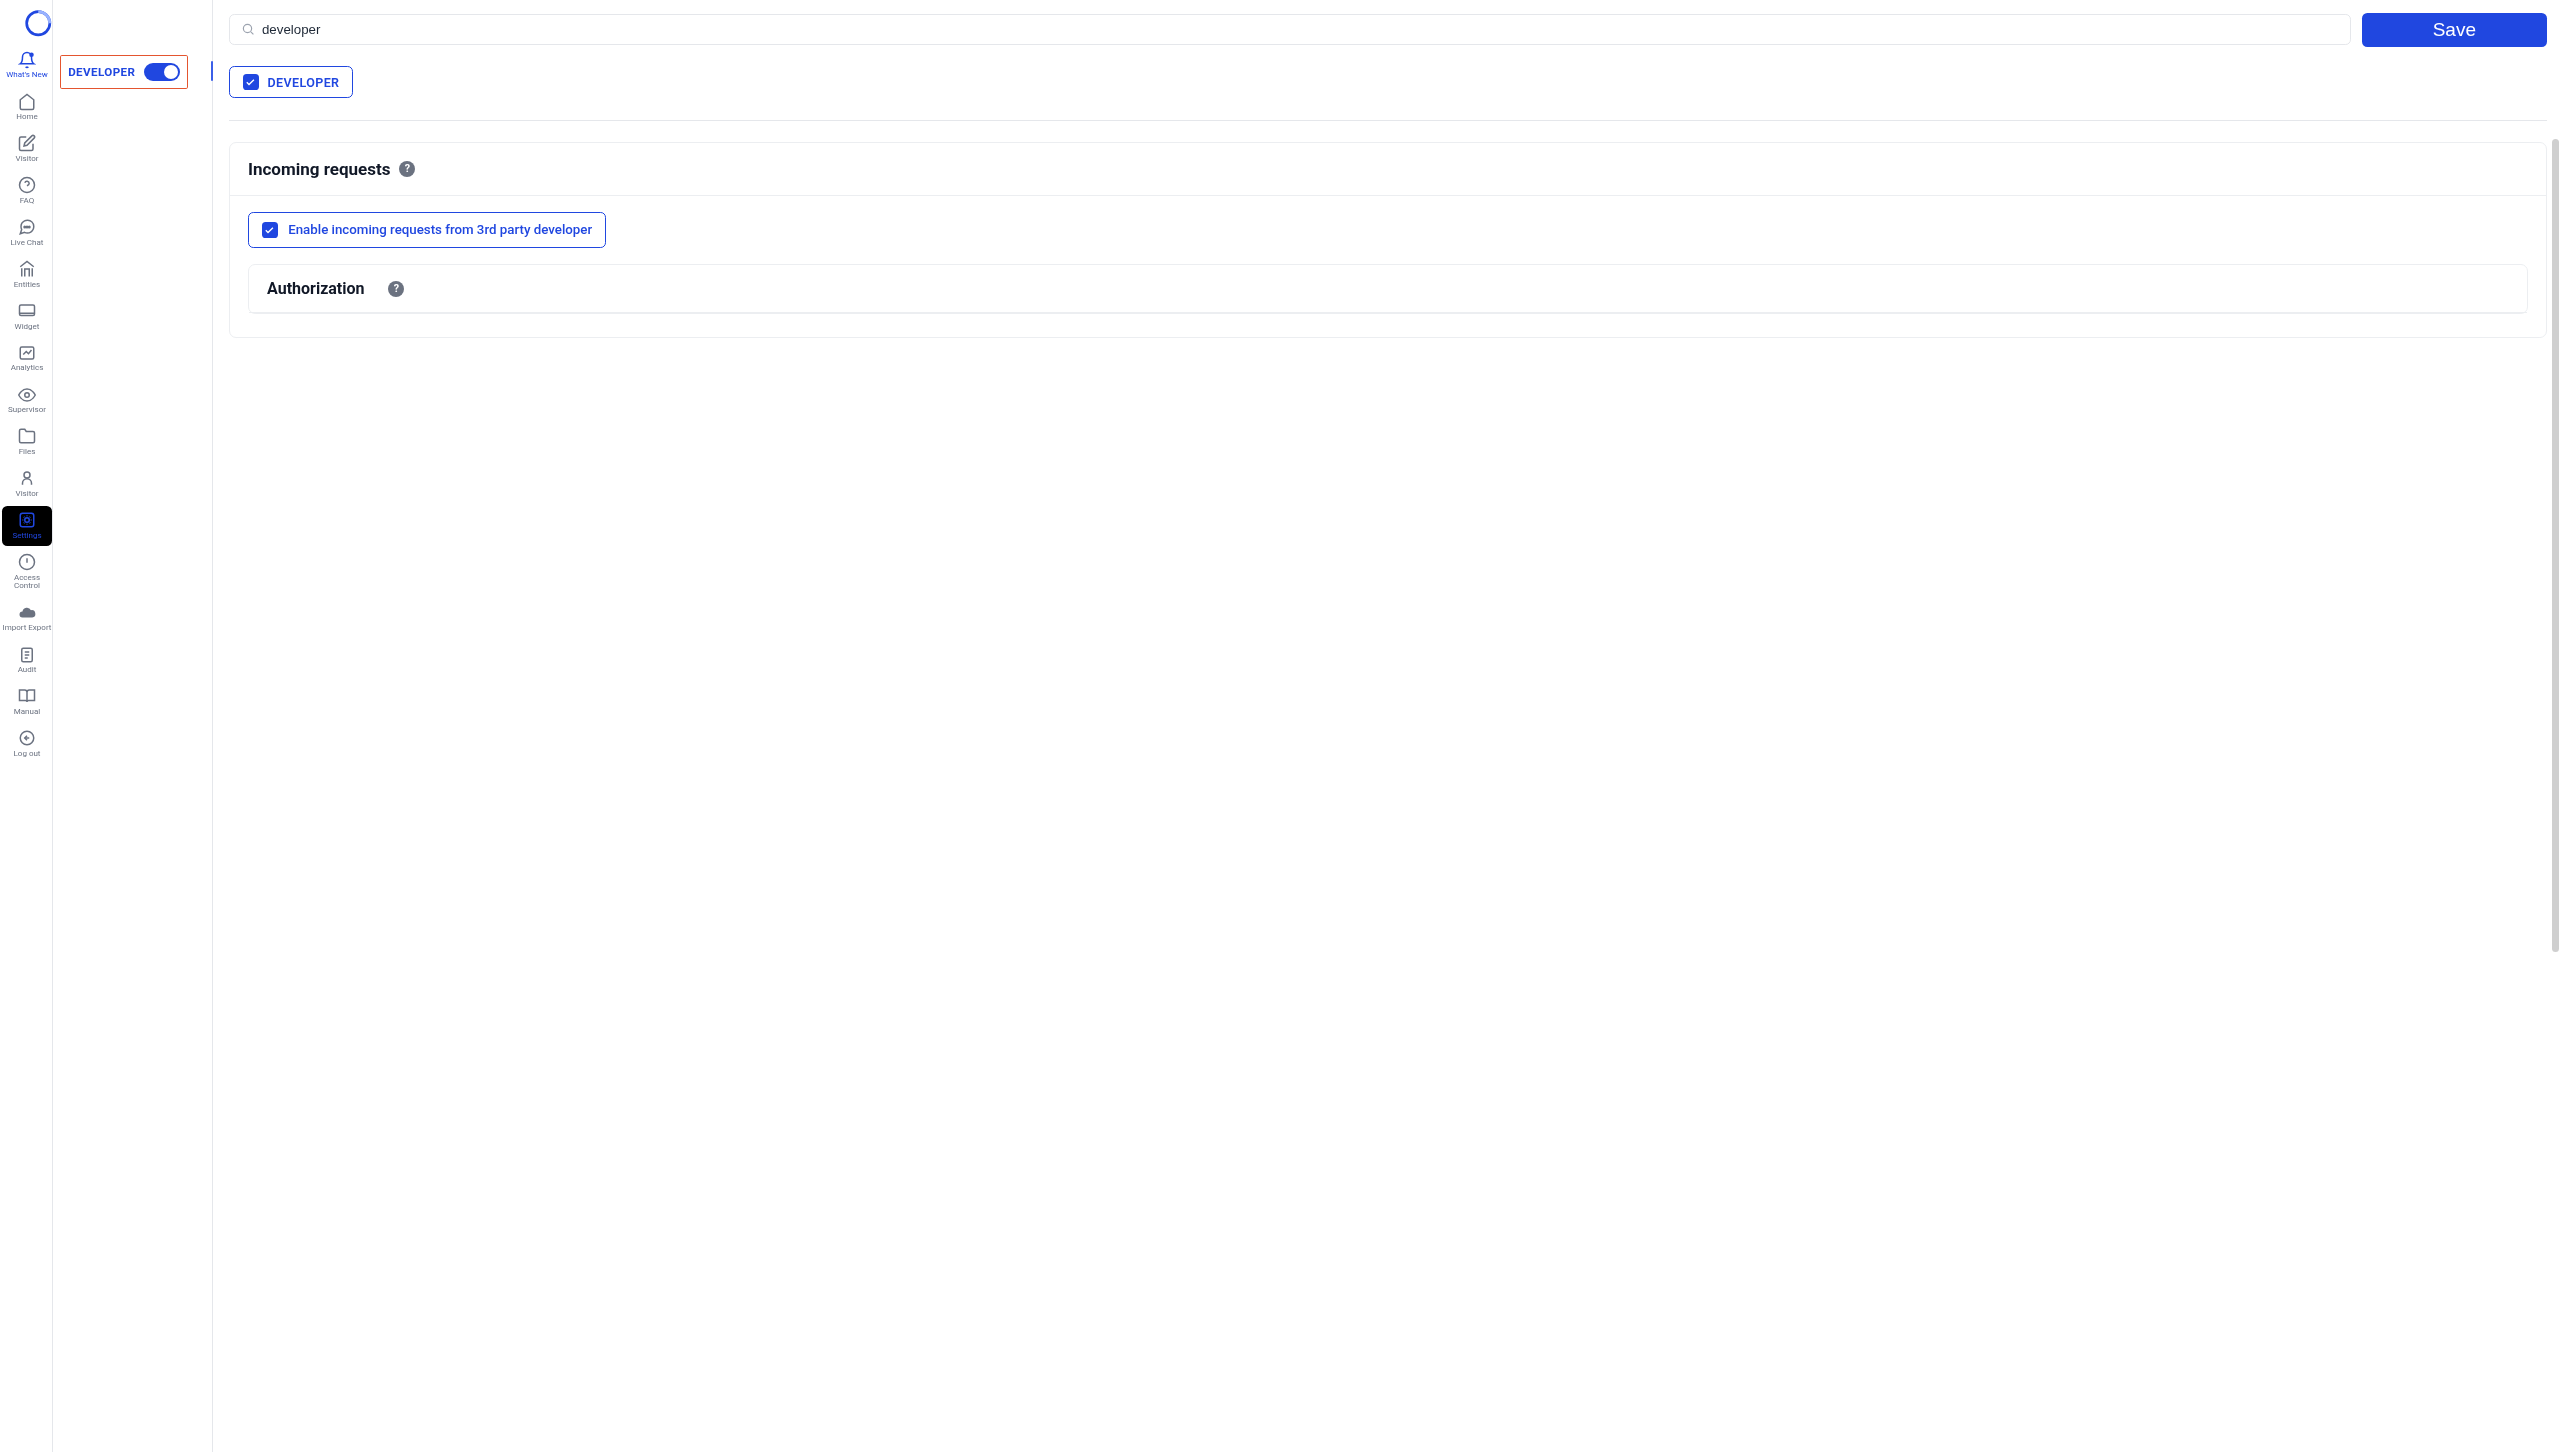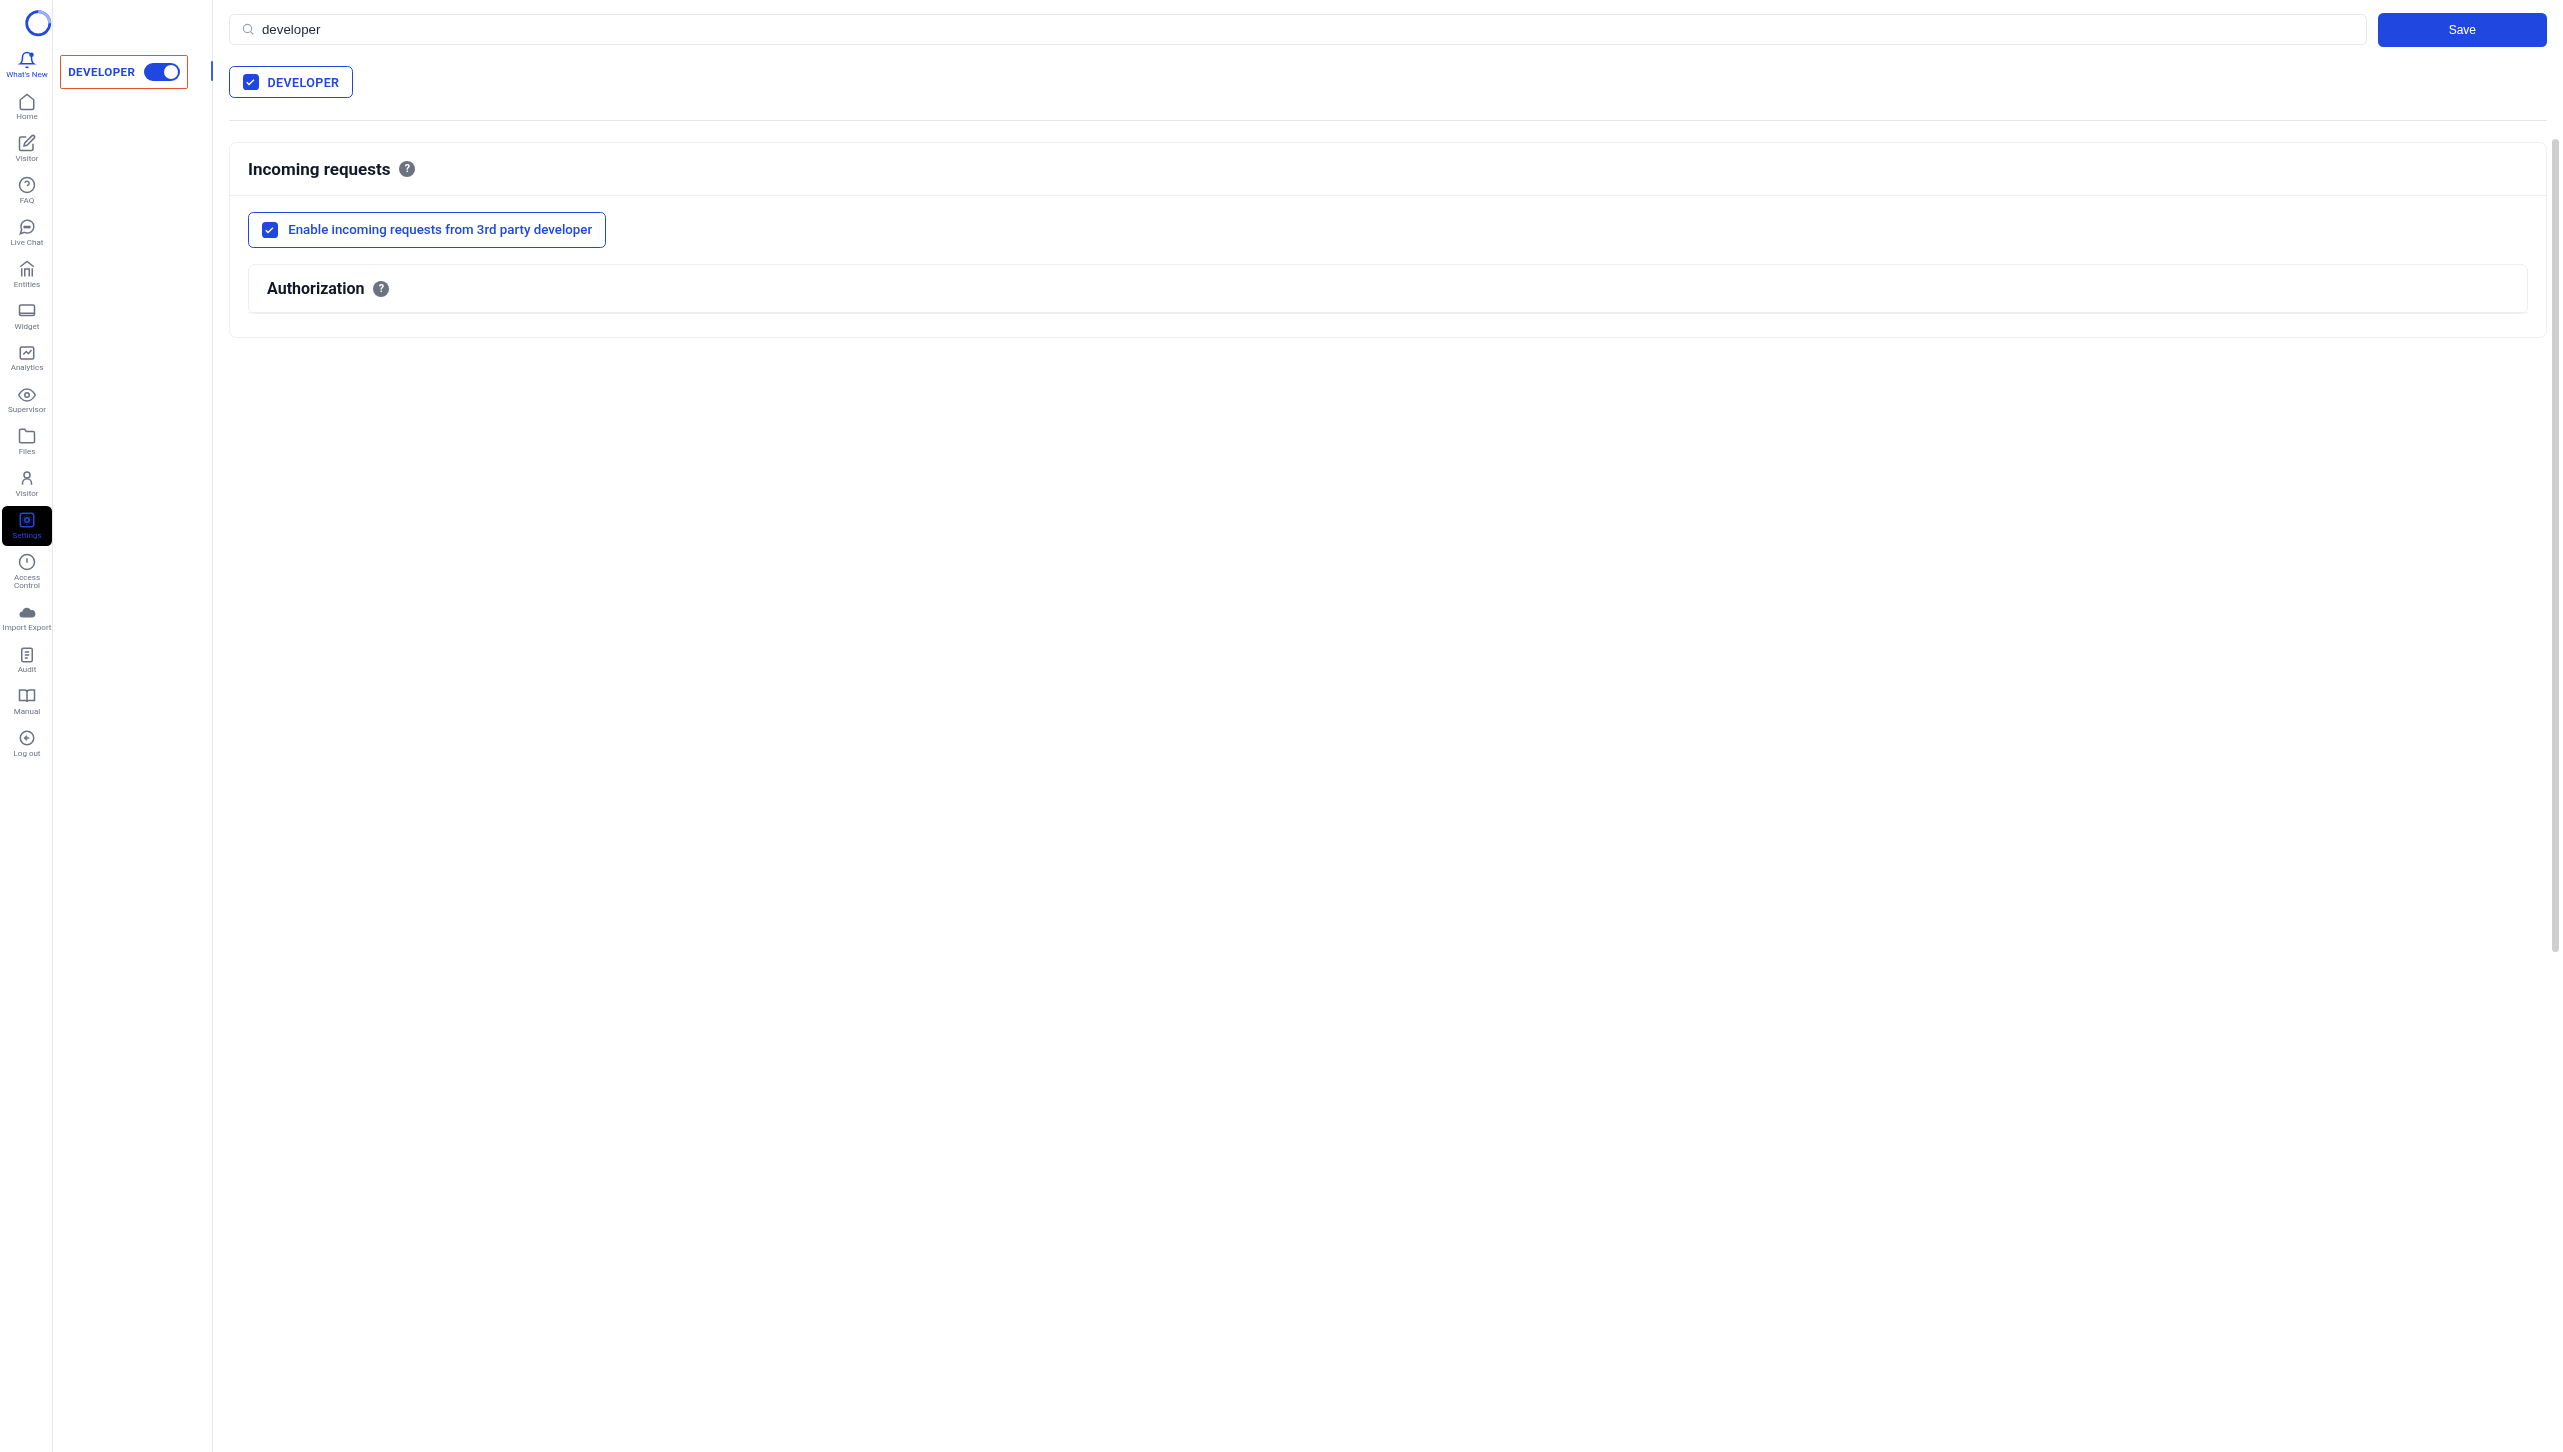--- a/index.html
+++ b/index.html
@@ -128,21 +128,21 @@
       font-size:13.3px;
       color:#1f2937;
     }
     .save-btn {
       background:#2047e0;
       color:#fff;
       border:none;
       border-radius:5.3px;
       padding:0 71px;
       height:34px;
-      font-size:12px;
+      font-size:19px;
       font-weight:500;
       cursor:pointer;
     }
     
     .tag-row { padding: 7.1px 16px 21.4px 16px; }
     .tag {
       display:inline-flex;
       align-items:center;
       gap:9px;
       border:0.9px solid #2047e0;
@@ -202,21 +202,21 @@
       background:#2047e0;
       display:flex;align-items:center;justify-content:center;
     }
     .enable-box .chk svg { width:10.7px; height:10.7px; color:#fff;}
     .subcard {
       margin:16px 0 0 0;
       border:0.9px solid #eceef1;
       border-radius:7.1px;
     }
     .subcard-header {
-      display:flex; align-items:center; gap:9px;
+      display:flex; align-items:center; gap:24px;
       padding:14.2px 18px;
       border-bottom:0.9px solid #eceef1;
     }
     .subcard-title { font-size:16px; font-weight:700; color:#111827;}
     .subcard-body { padding:21.4px 18px; }
     .keycard {
       width:463px;
       background:#fff;
       border-radius:7.1px;
       box-shadow:0 0.9px 2.7px rgba(0,0,0,0.06), 0 0.9px 1.8px rgba(0,0,0,0.04);

